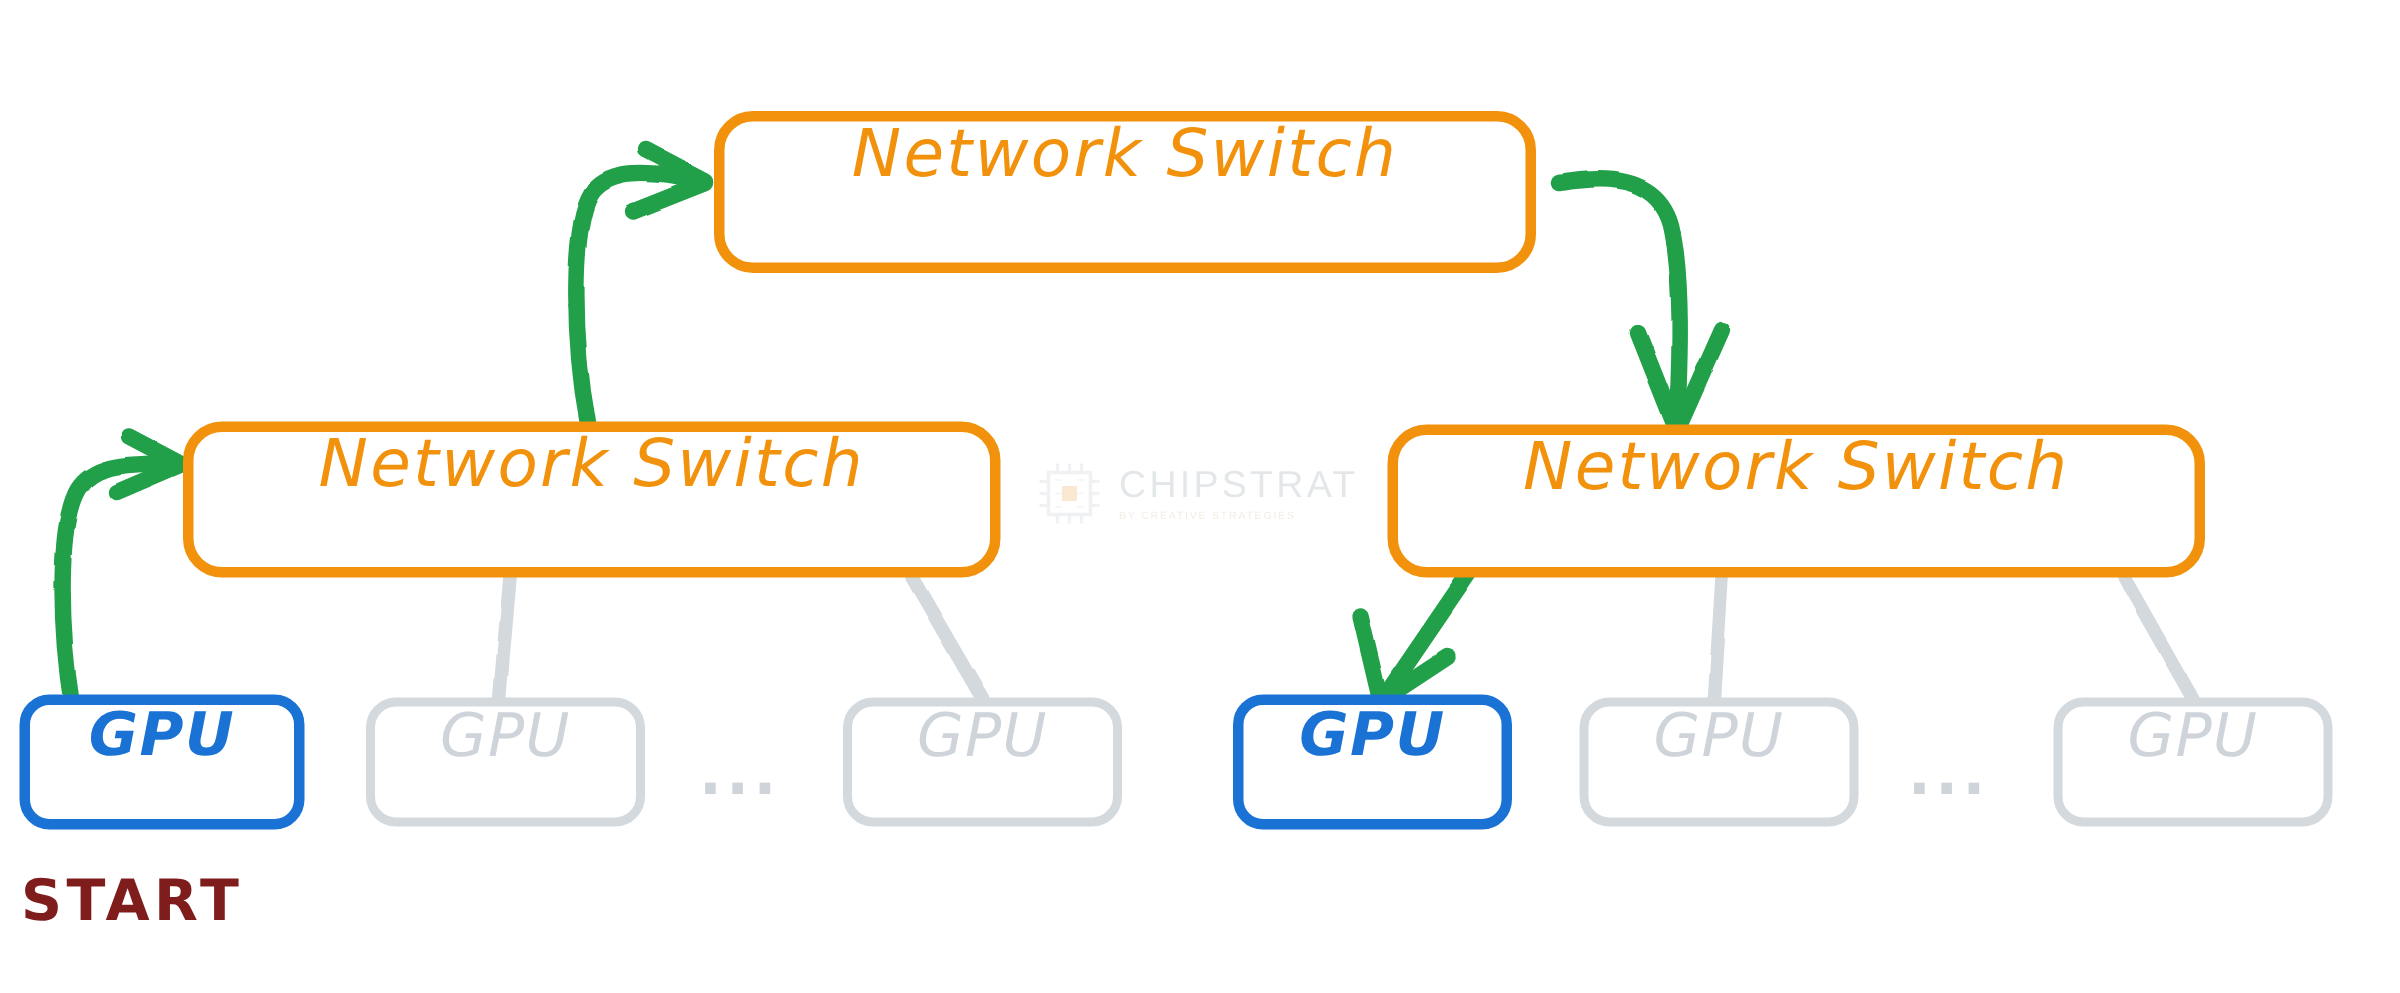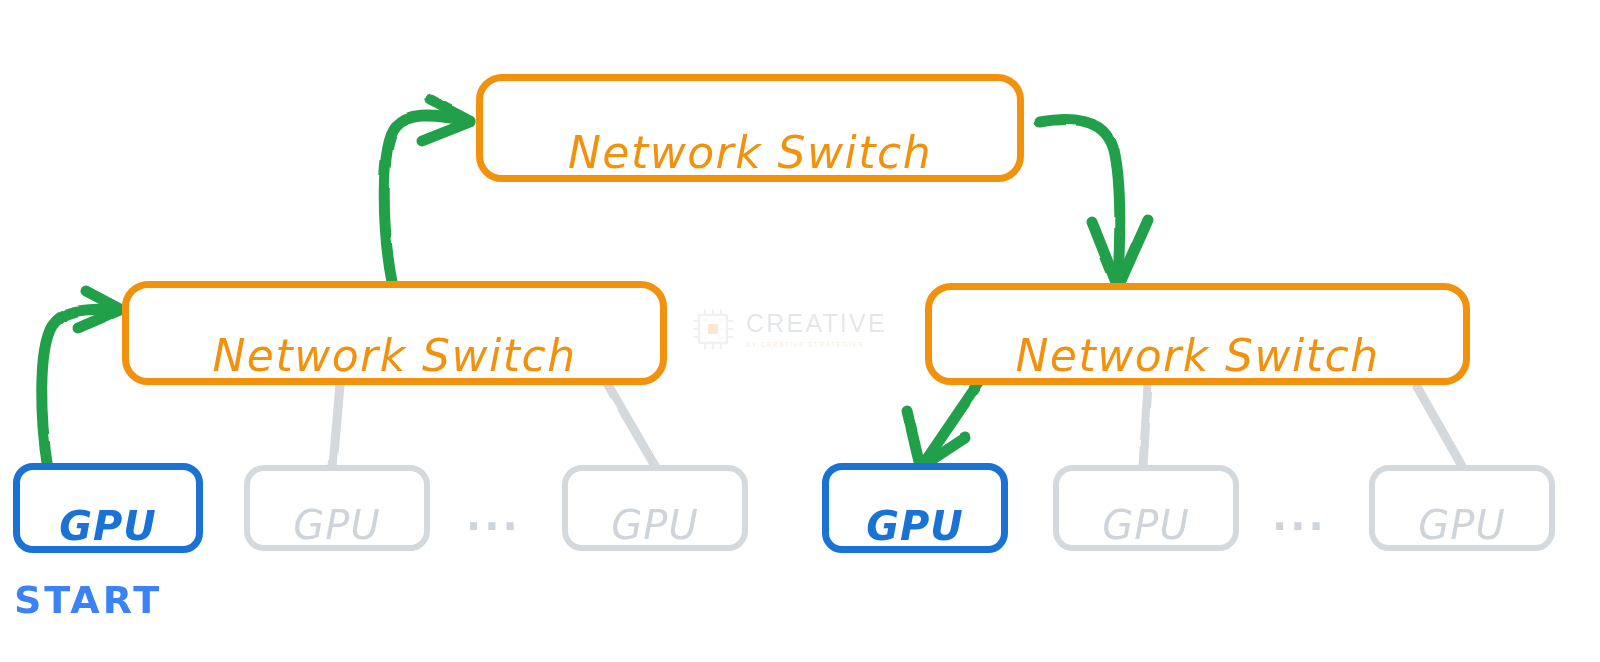--- a/index.html
+++ b/index.html
@@ -25,21 +25,21 @@
     width: 1600px;
     height: 662px;
     pointer-events: none;
   }
 
   
   .node {
     position: absolute;
     box-sizing: border-box;
     display: flex;
-    align-items: flex-end;
+    align-items: flex-start;
     justify-content: center;
     background: #ffffff;
   }
   .node-label {
     white-space: nowrap;
     line-height: 1;
   }
 
   .switch-node {
     border: 7px solid #F2920C;
@@ -77,21 +77,21 @@
     color: #CED4DA;
     font-family: "DejaVu Sans", sans-serif;
     font-size: 40px;
     font-style: italic;
     letter-spacing: 1px;
   }
 
   
   .endpoint-tag {
     position: absolute;
-    color: #3b82f6;
+    color: #7f1d1d;
     font-family: "DejaVu Sans", sans-serif;
     font-size: 38px;
     font-weight: bold;
     letter-spacing: 3px;
     white-space: nowrap;
     z-index: 6;
   }
   .ellipsis-mark {
     position: absolute;
     color: #CED4DA;
@@ -208,21 +208,21 @@
       <g stroke="#EDF1F4" stroke-width="1.6">
         <path d="M13 14 H18"></path>
           <path d="M13 23 H18"></path>
           <path d="M13 32 H18"></path>
         <path d="M28 14 H33"></path>
           <path d="M28 23 H33"></path>
           <path d="M28 32 H33"></path>
       </g>
     </svg>
     <div class="wm-text-block">
-      <div class="wm-name">CREATIVE</div>
+      <div class="wm-name">CHIPSTRAT</div>
       <div class="wm-tagline">BY CREATIVE STRATEGIES</div>
     </div>
   </div>
 
   <div class="node switch-node" style="left:476px; top:74px; width:548px; height:108px;">
     <span class="node-label">Network Switch</span>
   </div>
 
   <div class="node switch-node" style="left:122px; top:281px; width:545px; height:104px;">
     <span class="node-label">Network Switch</span>

